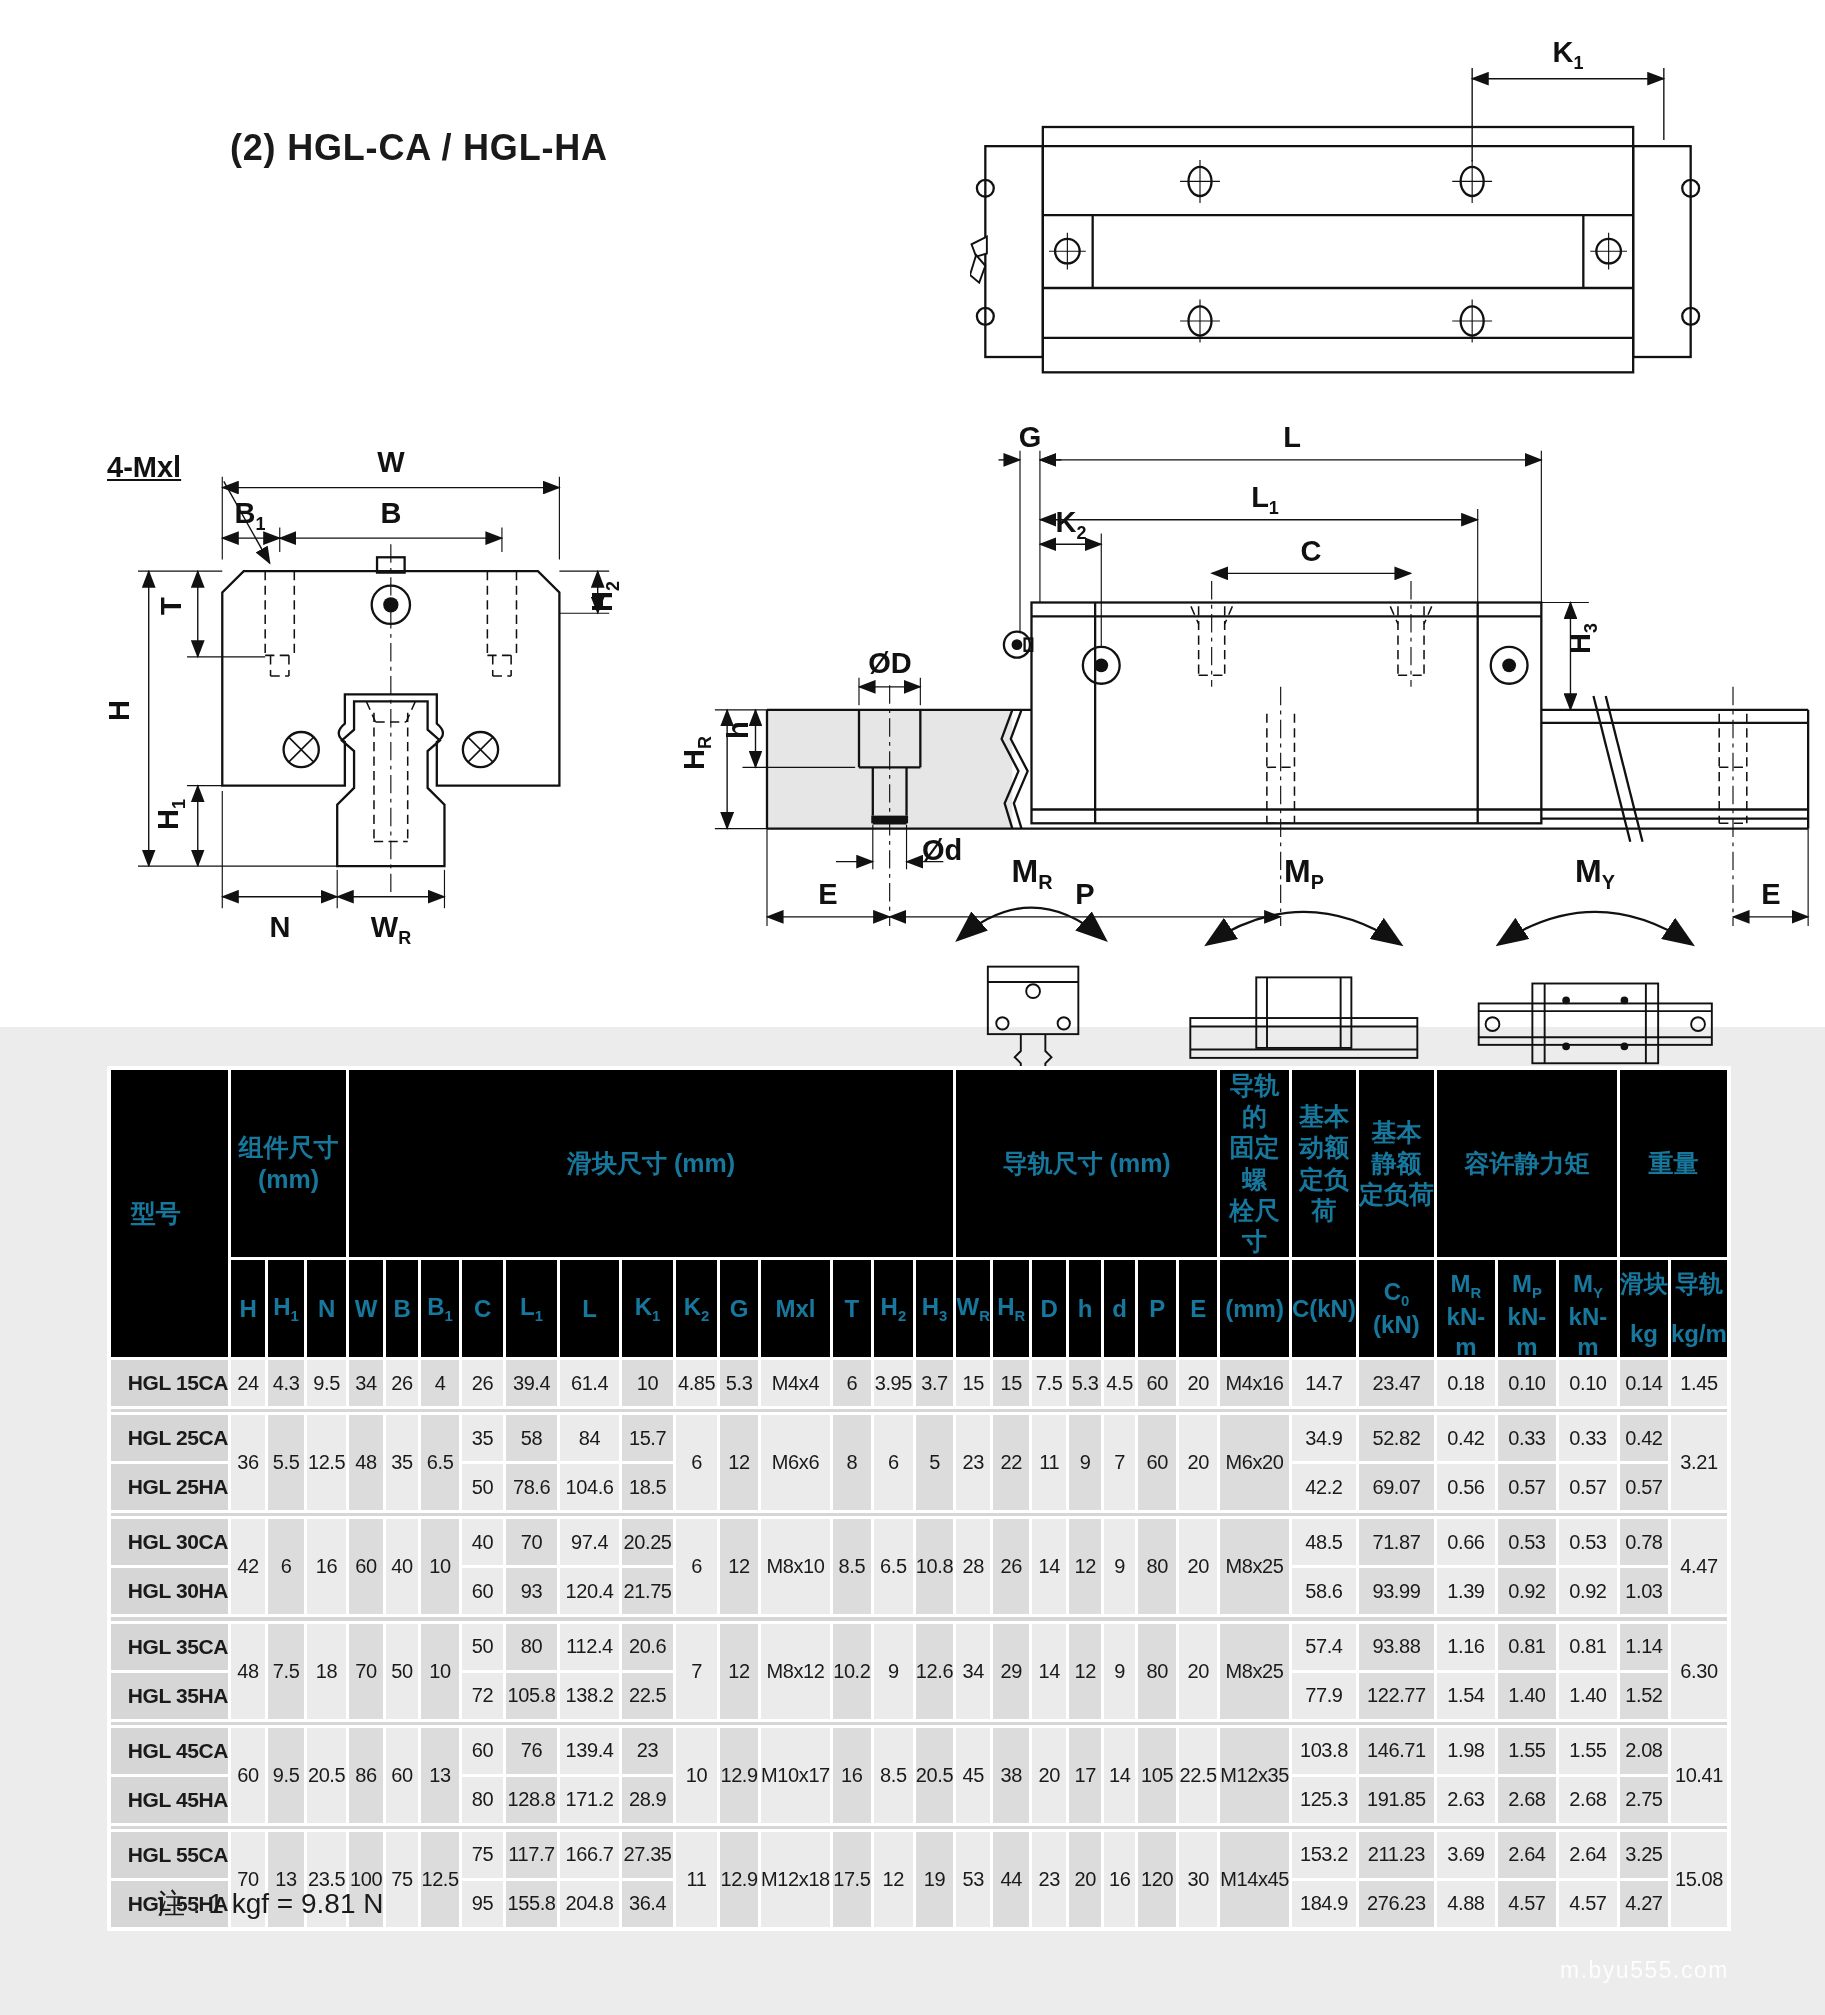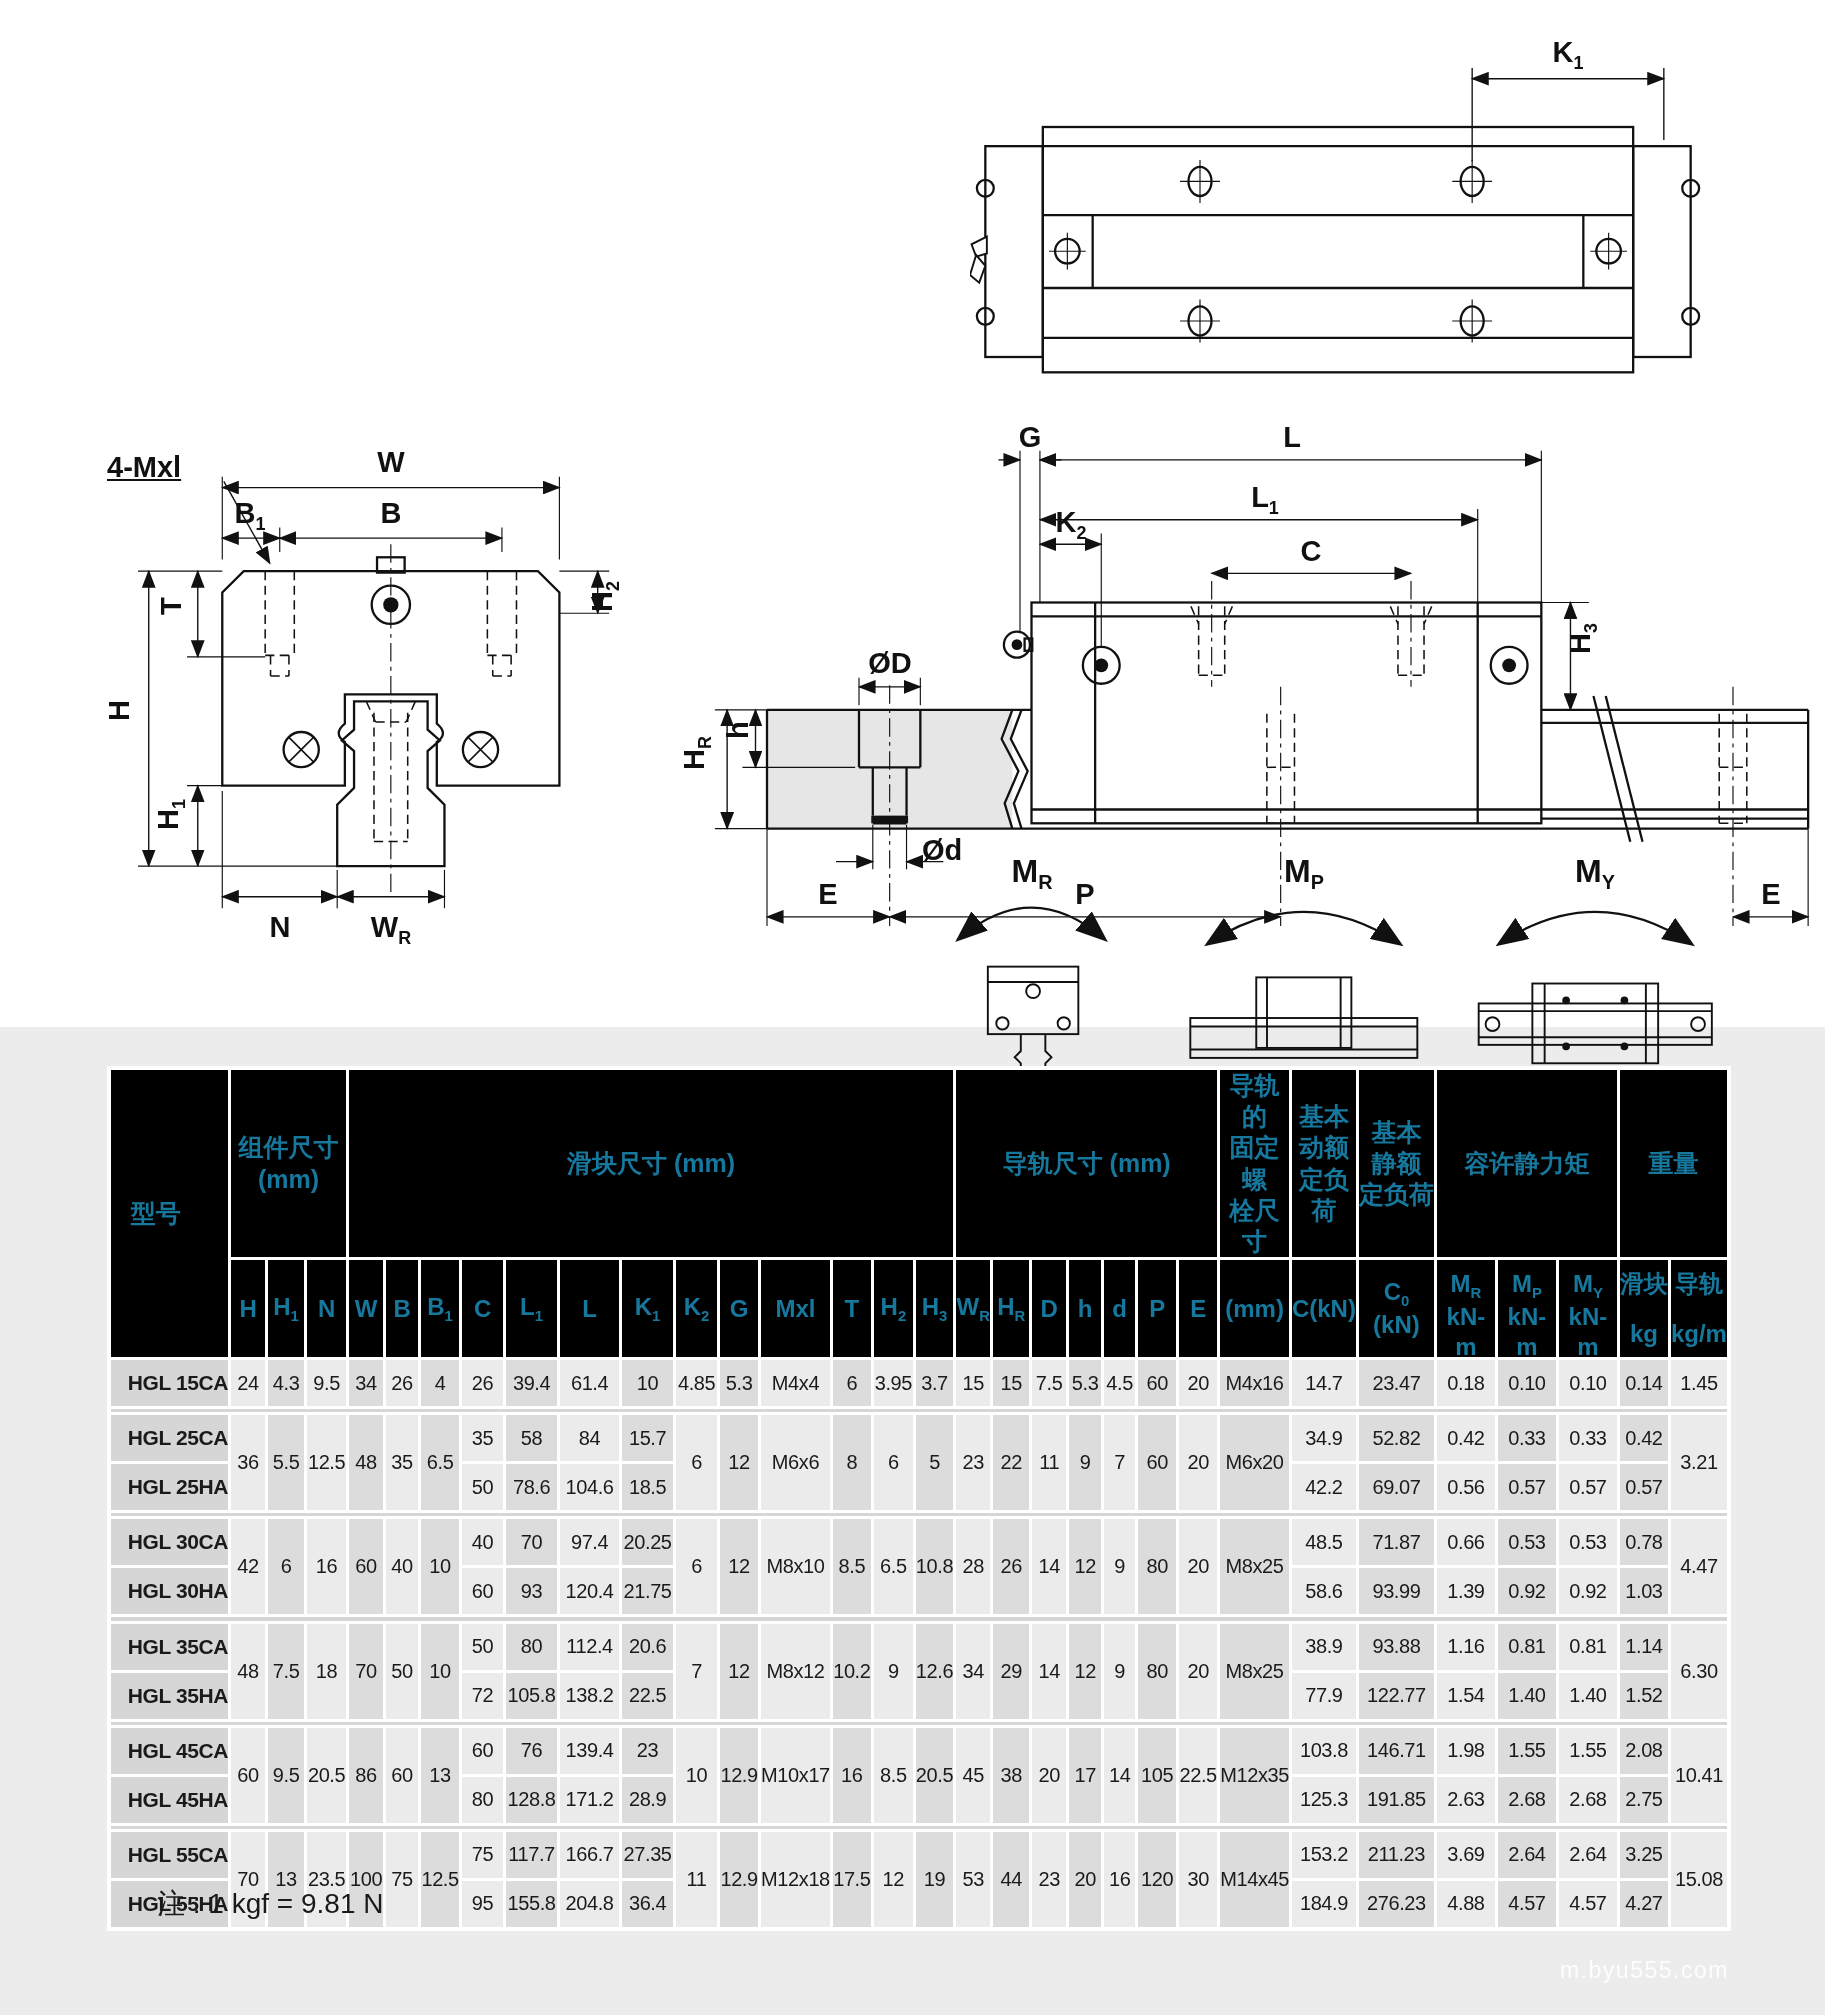--- a/index.html
+++ b/index.html
@@ -29,20 +29,21 @@
      padding:0;white-space:nowrap;height:46px;}
   td.model{text-align:left;padding-left:17px;font-weight:bold;font-size:21px;}
   tr.sp td{background:transparent;height:3.1px;}
   .sub2{display:flex;flex-direction:column;justify-content:space-between;height:80px;padding:5.4px 0;}
 </style>
 </head>
 <body>
 
 <div class="page">
   <div class="panel"></div>
+  <div class="title">(2) HGL-CA / HGL-HA</div>
 
   <div class="draw" style="left:970px;top:31px;width:736px;height:353px;">
     <svg width="736" height="353" viewBox="0 0 960 460">
       <defs>
         <marker id="ah1" markerWidth="13" markerHeight="10" refX="12" refY="5" orient="auto-start-reverse">
           <path d="M0,0 L13,5 L0,10 Z" fill="#111"></path>
         </marker>
       </defs>
       <g stroke="#111" fill="none" stroke-width="3">
         <rect x="20" y="150" width="75" height="275"></rect>
@@ -628,21 +629,21 @@
         <td rowspan="2">9</td>
         <td rowspan="2">12.6</td>
         <td rowspan="2">34</td>
         <td rowspan="2">29</td>
         <td rowspan="2">14</td>
         <td rowspan="2">12</td>
         <td rowspan="2">9</td>
         <td rowspan="2">80</td>
         <td rowspan="2">20</td>
         <td rowspan="2">M8x25</td>
-        <td>38.9</td>
+        <td>57.4</td>
         <td>93.88</td>
         <td>1.16</td>
         <td>0.81</td>
         <td>0.81</td>
         <td>1.14</td>
         <td rowspan="2">6.30</td>
       </tr>
       <tr>
         <td class="model">HGL 35HA</td>
         <td>72</td>

